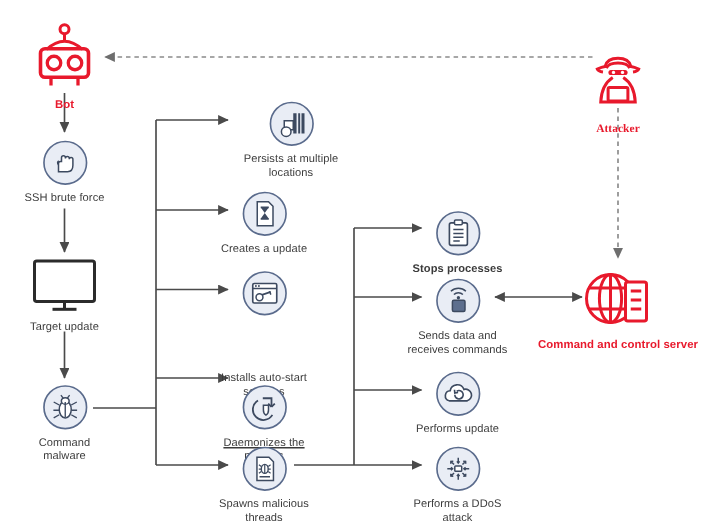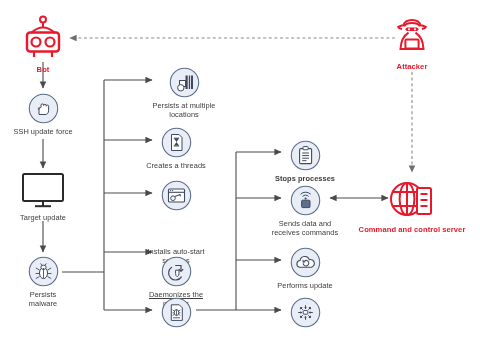--- a/index.html
+++ b/index.html
@@ -125,21 +125,21 @@
 </div>
 
 <div class="node" style="left:43px; top:93px;">
   <span class="glyph">
     <svg width="31" height="31" viewBox="0 0 31 31">
       <circle cx="15.5" cy="15.5" r="14.2" fill="#e9edf5" stroke="#5a6b8c" stroke-width="1.1"></circle>
       <path d="M11 21.5 v-5.5 q0-1.4 1.4-1.4 h0.6 v-2.4 q0-1.3 1.3-1.3 t1.3 1.3 v0.4 q0-1.3 1.3-1.3 t1.3 1.3 v0.6 q0-1.2 1.2-1.2 t1.2 1.2 v4 q0 4.3 -3.6 4.3 z" fill="#ffffff" stroke="#3d4a60" stroke-width="1"></path>
       <path d="M11 16.8 q-1.3-1.6 0.2-2.5" fill="none" stroke="#3d4a60" stroke-width="1"></path>
     </svg>
   </span>
-  <span class="label">SSH update force</span>
+  <span class="label">SSH brute force</span>
 </div>
 
 <div class="node" style="left:43px; top:172px;">
   <span class="glyph">
     <svg width="46" height="38" viewBox="0 0 46 38">
       <rect x="3" y="2" width="40" height="27" rx="1.5" fill="#ffffff" stroke="#2b2b2b" stroke-width="2"></rect>
       <line x1="23" y1="29" x2="23" y2="34" stroke="#2b2b2b" stroke-width="2"></line>
       <line x1="15" y1="34.2" x2="31" y2="34.2" stroke="#2b2b2b" stroke-width="2"></line>
     </svg>
   </span>
@@ -156,25 +156,25 @@
       <line x1="11.5" y1="14" x2="7.8" y2="12" stroke="#3d4a60" stroke-width="0.9"></line>
       <line x1="11.5" y1="17.5" x2="7.6" y2="17.5" stroke="#3d4a60" stroke-width="0.9"></line>
       <line x1="11.5" y1="20.5" x2="7.8" y2="22.6" stroke="#3d4a60" stroke-width="0.9"></line>
       <line x1="19.5" y1="14" x2="23.2" y2="12" stroke="#3d4a60" stroke-width="0.9"></line>
       <line x1="19.5" y1="17.5" x2="23.4" y2="17.5" stroke="#3d4a60" stroke-width="0.9"></line>
       <line x1="19.5" y1="20.5" x2="23.2" y2="22.6" stroke="#3d4a60" stroke-width="0.9"></line>
       <line x1="14.2" y1="9.6" x2="12.6" y2="7.4" stroke="#3d4a60" stroke-width="0.9"></line>
       <line x1="16.8" y1="9.6" x2="18.4" y2="7.4" stroke="#3d4a60" stroke-width="0.9"></line>
     </svg>
   </span>
-  <span class="label">Persists
+  <span class="label">Command
 malware</span>
 </div>
 
-<div class="node wide" style="left:184px; top:67px;">
+<div class="node wide" style="left:194px; top:67px;">
   <span class="glyph">
     <svg width="31" height="31" viewBox="0 0 31 31">
       <circle cx="15.5" cy="15.5" r="14.2" fill="#e9edf5" stroke="#5a6b8c" stroke-width="1.1"></circle>
       <rect x="16.5" y="8.5" width="2.2" height="13.5" fill="#3d4a60"></rect>
       <rect x="19.8" y="8.5" width="1.3" height="13.5" fill="#3d4a60"></rect>
       <rect x="22" y="8.5" width="2" height="13.5" fill="#3d4a60"></rect>
       <rect x="10.5" y="13.5" width="6" height="6" fill="#ffffff" stroke="#3d4a60" stroke-width="1"></rect>
       <circle cx="11.8" cy="20.8" r="3.2" fill="#ffffff" stroke="#3d4a60" stroke-width="1"></circle>
     </svg>
   </span>
@@ -185,21 +185,21 @@
 <div class="node wide" style="left:176px; top:127px;">
   <span class="glyph">
     <svg width="31" height="31" viewBox="0 0 31 31">
       <circle cx="15.5" cy="15.5" r="14.2" fill="#e9edf5" stroke="#5a6b8c" stroke-width="1.1"></circle>
       <path d="M10.5 7.5 h7.5 l3 3 v13 h-10.5 z" fill="#ffffff" stroke="#3d4a60" stroke-width="1"></path>
       <path d="M13 11.5 h5 l-2.5 3.5 l2.5 3.5 h-5 l2.5-3.5 z" fill="#3d4a60"></path>
       <line x1="12.8" y1="11.2" x2="18.2" y2="11.2" stroke="#3d4a60" stroke-width="1.1"></line>
       <line x1="12.8" y1="18.9" x2="18.2" y2="18.9" stroke="#3d4a60" stroke-width="1.1"></line>
     </svg>
   </span>
-  <span class="label">Creates a threads</span>
+  <span class="label">Creates a update</span>
 </div>
 
 <div class="node wide" style="left:176px; top:180px;gap:33px;">
   <span class="glyph">
     <svg width="31" height="31" viewBox="0 0 31 31">
       <circle cx="15.5" cy="15.5" r="14.2" fill="#e9edf5" stroke="#5a6b8c" stroke-width="1.1"></circle>
       <rect x="7.5" y="9" width="16" height="13" rx="1" fill="#ffffff" stroke="#3d4a60" stroke-width="1.1"></rect>
       <line x1="7.5" y1="12.3" x2="23.5" y2="12.3" stroke="#3d4a60" stroke-width="1.1"></line>
       <circle cx="9.6" cy="10.6" r="0.65" fill="#3d4a60"></circle>
       <circle cx="11.6" cy="10.6" r="0.65" fill="#3d4a60"></circle>
@@ -235,20 +235,22 @@
       <line x1="15.5" y1="12.6" x2="15.5" y2="18.6" stroke="#3d4a60" stroke-width="0.8"></line>
       <line x1="13.2" y1="14" x2="11.6" y2="12.9" stroke="#3d4a60" stroke-width="0.8"></line>
       <line x1="13.2" y1="15.8" x2="11.5" y2="15.8" stroke="#3d4a60" stroke-width="0.8"></line>
       <line x1="13.2" y1="17.4" x2="11.6" y2="18.5" stroke="#3d4a60" stroke-width="0.8"></line>
       <line x1="17.8" y1="14" x2="19.4" y2="12.9" stroke="#3d4a60" stroke-width="0.8"></line>
       <line x1="17.8" y1="15.8" x2="19.5" y2="15.8" stroke="#3d4a60" stroke-width="0.8"></line>
       <line x1="17.8" y1="17.4" x2="19.4" y2="18.5" stroke="#3d4a60" stroke-width="0.8"></line>
       <line x1="12" y1="20.8" x2="19" y2="20.8" stroke="#3d4a60" stroke-width="0.9"></line>
     </svg>
   </span>
+  <span class="label">Spawns malicious
+threads</span>
 </div>
 
 <div class="node wide" style="left:305px; top:140px;font-weight:bold;">
   <span class="glyph">
     <svg width="31" height="31" viewBox="0 0 31 31">
       <circle cx="15.5" cy="15.5" r="14.2" fill="#e9edf5" stroke="#5a6b8c" stroke-width="1.1"></circle>
       <rect x="9.6" y="8.6" width="12" height="15" rx="1.2" fill="#ffffff" stroke="#3d4a60" stroke-width="1.1"></rect>
       <rect x="13" y="6.6" width="5.2" height="3.2" rx="0.8" fill="#ffffff" stroke="#3d4a60" stroke-width="1"></rect>
       <line x1="12.2" y1="13" x2="19" y2="13" stroke="#3d4a60" stroke-width="1"></line>
       <line x1="12.2" y1="15.6" x2="19" y2="15.6" stroke="#3d4a60" stroke-width="1"></line>
@@ -295,23 +297,25 @@
         <path d="M15.5 22.8 v-3.4 M14.6 20.4 l0.9 -1.1 l0.9 1.1"></path>
         <path d="M8.2 15.5 h3.4 M10.6 14.6 l1.1 0.9 l-1.1 0.9"></path>
         <path d="M22.8 15.5 h-3.4 M20.4 14.6 l-1.1 0.9 l1.1 0.9"></path>
         <path d="M10.3 10.3 l2.4 2.4 M10.5 12.2 l0.1 -1.6 l1.6 -0.1"></path>
         <path d="M20.7 10.3 l-2.4 2.4 M20.5 12.2 l-0.1 -1.6 l-1.6 -0.1"></path>
         <path d="M10.3 20.7 l2.4 -2.4 M10.5 18.8 l0.1 1.6 l1.6 0.1"></path>
         <path d="M20.7 20.7 l-2.4 -2.4 M20.5 18.8 l-0.1 1.6 l-1.6 0.1"></path>
       </g>
     </svg>
   </span>
-</div>
-
-<div class="node red" style="left:412px; top:13px;">
+  <span class="label">Performs a DDoS
+attack</span>
+</div>
+
+<div class="node red" style="left:412px; top:32px;font-family:Liberation Serif, serif;">
   <span class="glyph">
     <svg width="46" height="46" viewBox="0 0 46 46">
       <path d="M13 16 q-3.2 -0.4 -3.8 -2 q3 -1.4 5.2 -1.7 q1.4 -5.4 8.6 -5.4 q7.2 0 8.6 5.4 q2.2 0.3 5.2 1.7 q-0.6 1.6 -3.8 2" fill="none" stroke="#e8192c" stroke-width="2"></path>
       <path d="M15.2 13.4 q1.4 -3.4 7.8 -3.4 q6.4 0 7.8 3.4" fill="none" stroke="#e8192c" stroke-width="2"></path>
       <rect x="16.6" y="14.6" width="12.8" height="3.4" rx="1.7" fill="#e8192c"></rect>
       <circle cx="20" cy="16.3" r="1.1" fill="#ffffff"></circle>
       <circle cx="26" cy="16.3" r="1.1" fill="#ffffff"></circle>
       <path d="M19.5 19.6 q-7.5 4.8 -8 16.4 h23 q-0.5 -11.6 -8 -16.4" fill="none" stroke="#e8192c" stroke-width="2"></path>
       <rect x="16.4" y="26.4" width="13.2" height="9" rx="1" fill="none" stroke="#e8192c" stroke-width="2"></rect>
     </svg>

